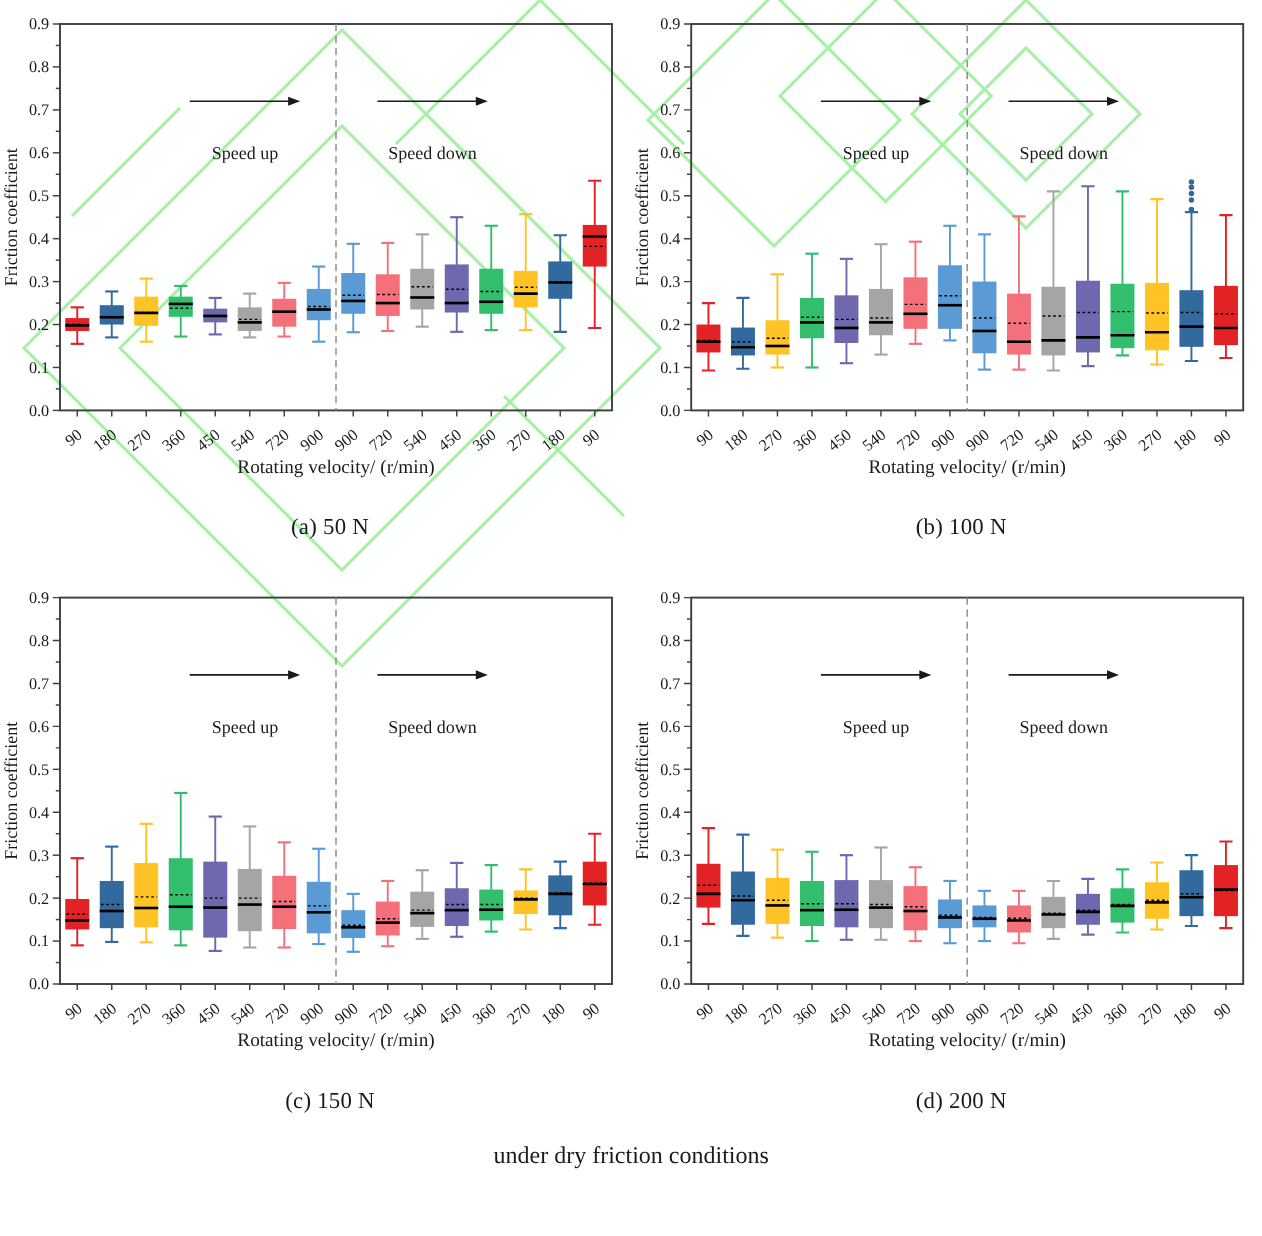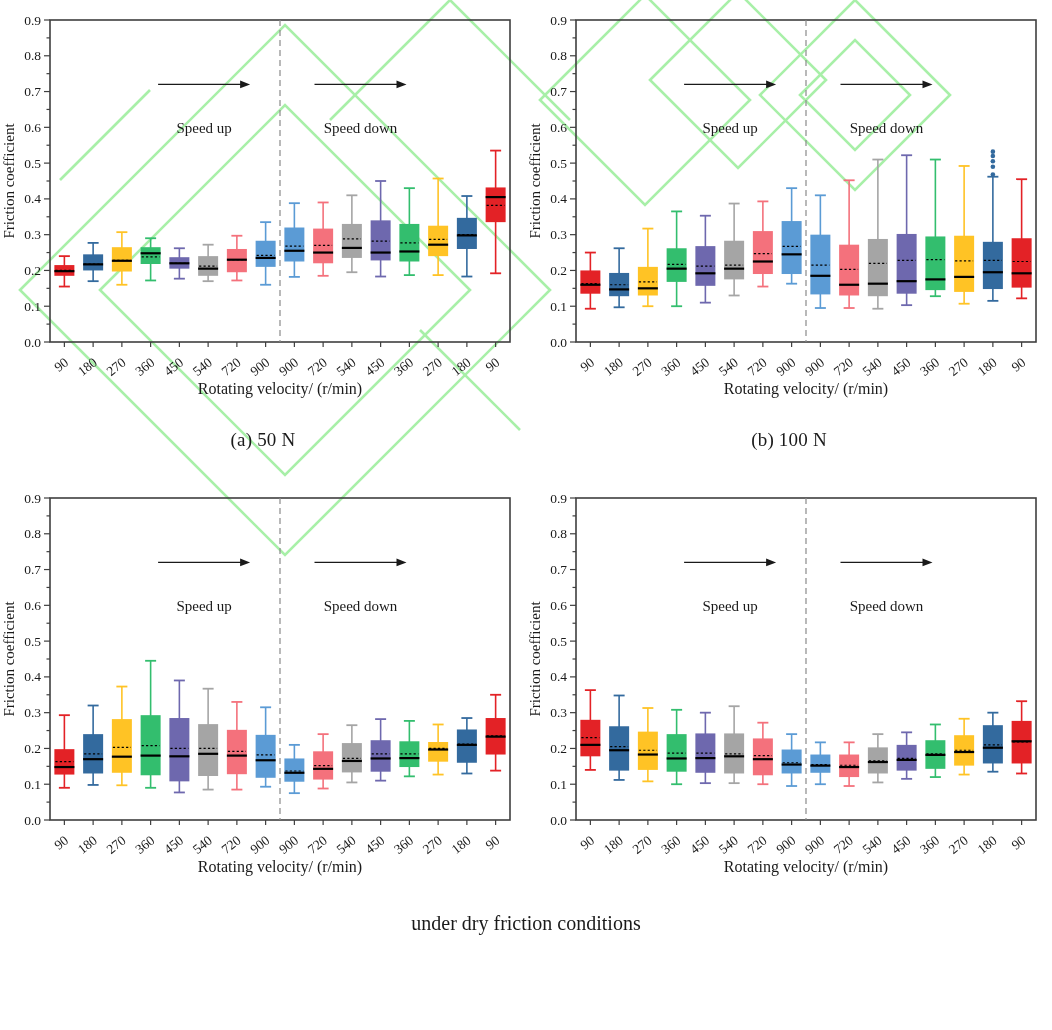--- a/index.html
+++ b/index.html
@@ -6,21 +6,21 @@
   body{
     width:1052px;height:1030px;position:relative;overflow:hidden;
     background:#ffffff;color:#1a1a1a;
     font-family:"Liberation Serif","DejaVu Serif",serif;
   }
   .watermark{position:absolute;top:0;left:0;z-index:0;pointer-events:none;}
   .figure{position:relative;z-index:1;width:1052px;}
   .grid{display:grid;grid-template-columns:526px 526px;}
   .panel{width:526px;height:420px;}
   .panel svg{display:block;}
-  .caption-row{display:grid;grid-template-columns:526px 526px;height:40px;align-items:center;}
+  .caption-row{display:grid;grid-template-columns:526px 526px;height:40px;align-items:center;margin-left:12px;}
   .panel-caption{text-align:center;font-size:19px;letter-spacing:.2px;}
   .row-bottom{margin-top:18px;}
   .figcaption{margin-top:2px;text-align:center;font-size:20px;line-height:47px;}
   svg text{font-family:"Liberation Serif","DejaVu Serif",serif;fill:#1a1a1a;}
 </style>
 </head>
 <body>
 
 <svg class="watermark" width="1052" height="620" viewBox="0 0 1052 620">
   <g fill="none" stroke-width="2.6" opacity="0.85" stroke-linejoin="miter">
@@ -731,18 +731,22 @@
           <line x1="490.125" y1="223.21777777777777" x2="501.125" y2="223.21777777777777" stroke="#e32226" stroke-width="1.8"></line>
           <rect x="485.625" y="242.89555555555555" width="20" height="42.57555555555555" fill="#e32226"></rect>
           <line x1="485.625" y1="263.2888888888889" x2="505.625" y2="263.2888888888889" stroke="#000" stroke-width="2.2"></line>
           <line x1="486.625" y1="264.00444444444446" x2="504.625" y2="264.00444444444446" stroke="#000" stroke-width="1.2" stroke-dasharray="2.2 2.2"></line>
           <text x="280" y="394" text-anchor="middle" font-size="16">Rotating velocity/ (r/min)</text>
           <text x="0" y="0" text-anchor="middle" font-size="15" transform="translate(14 181) rotate(-90)">Friction coefficient</text>
         </svg>
     </div>
   </div>
 
+  <div class="caption-row">
+    <div class="panel-caption">(c) 150 N</div>
+    <div class="panel-caption">(d) 200 N</div>
+  </div>
 
   <div class="figcaption">
     <div>under dry friction conditions</div>
   </div>
 
 </div>
 
 </body></html>

